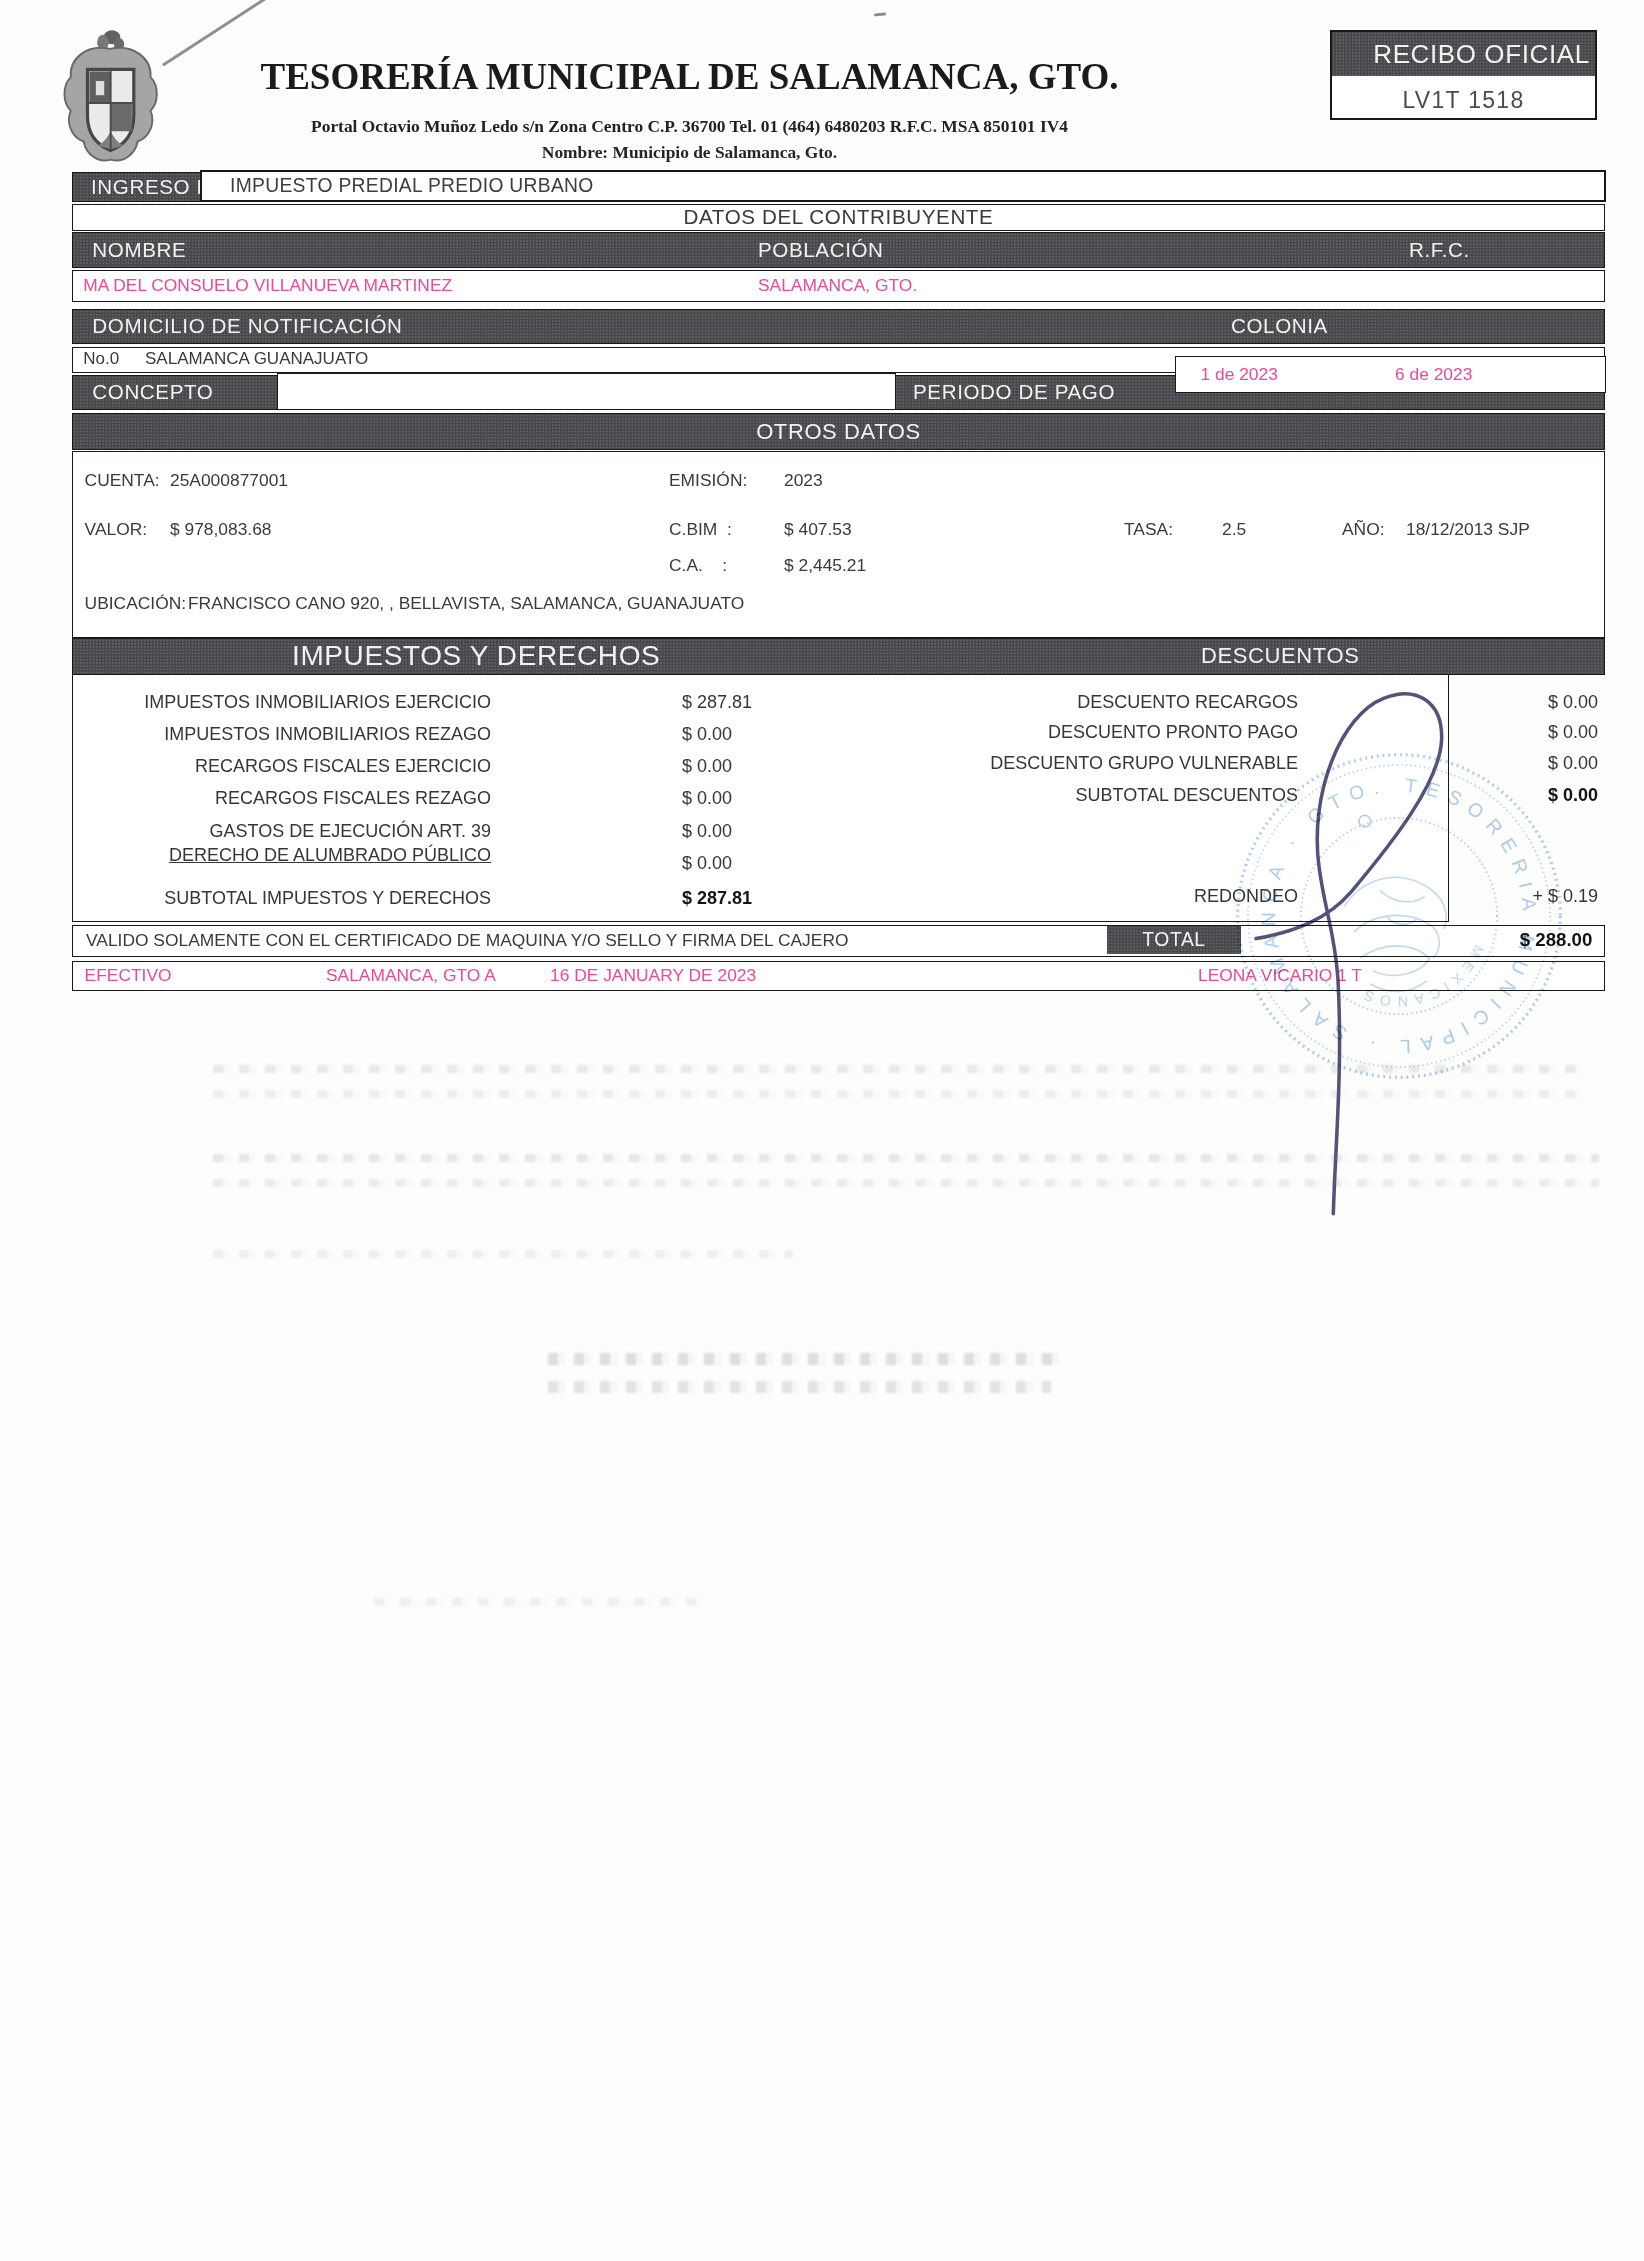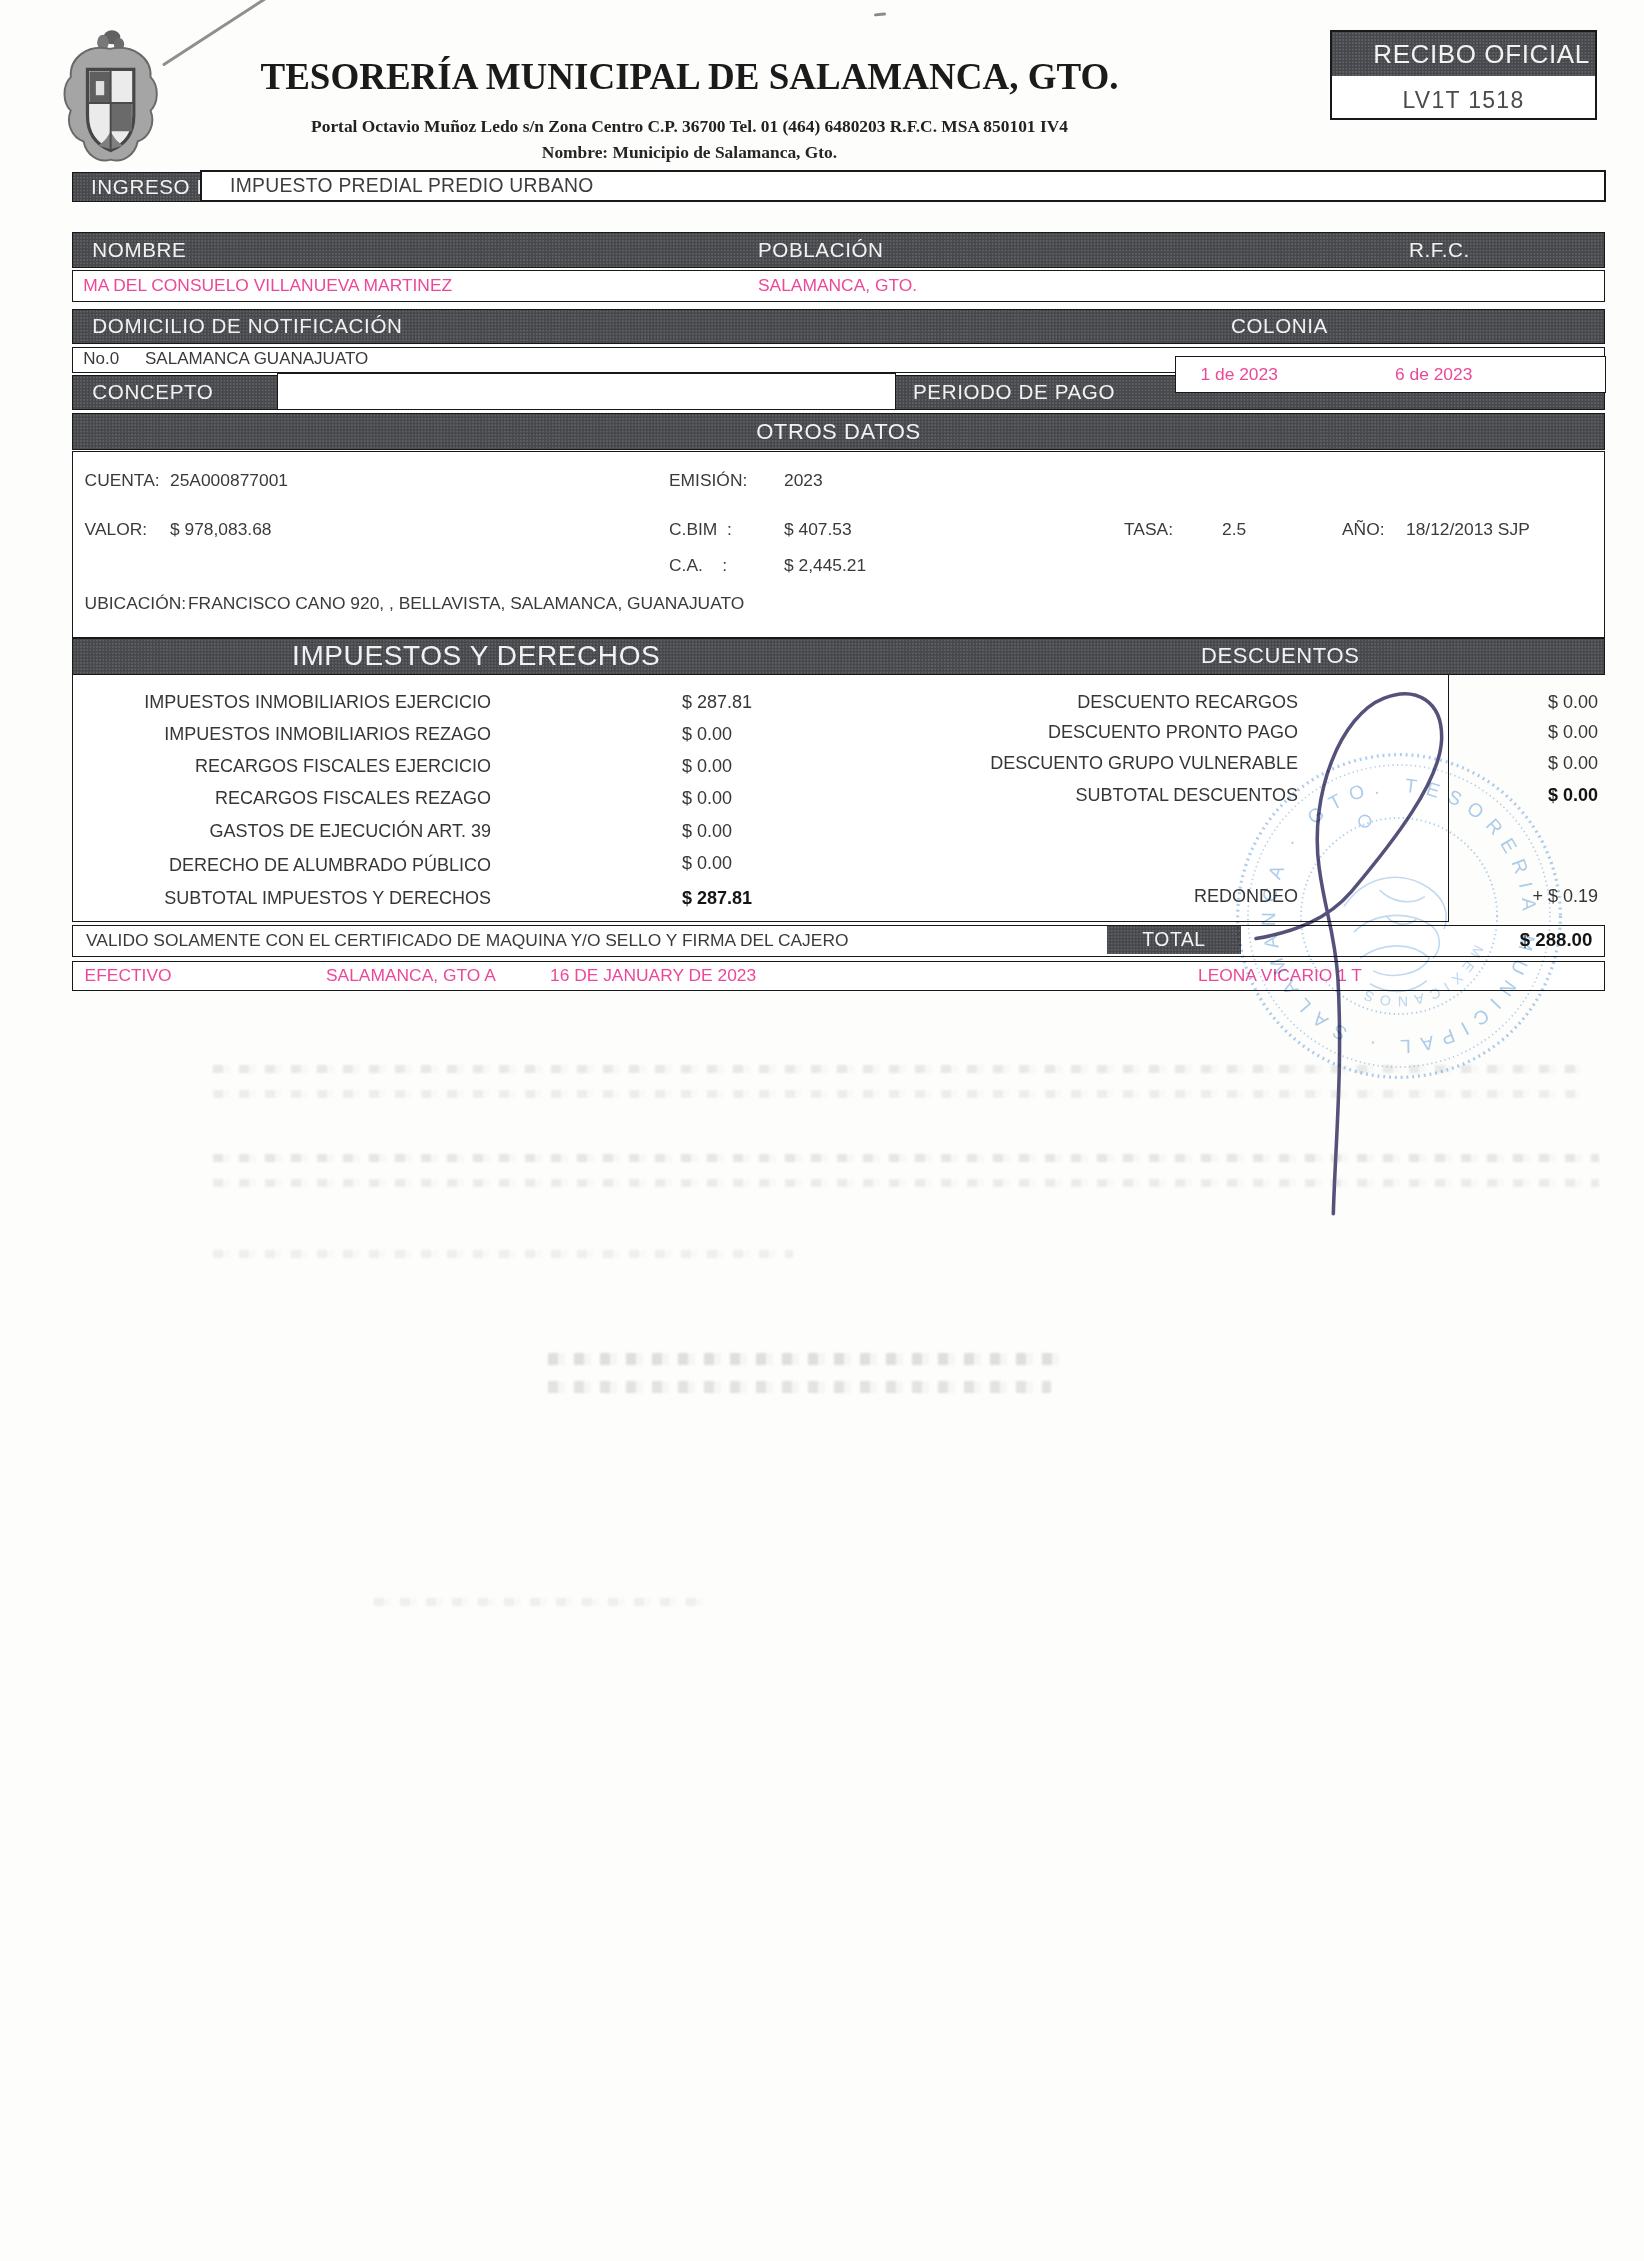--- a/index.html
+++ b/index.html
@@ -83,20 +83,23 @@
     <div class="recibo-num">LV1T 1518</div>
   </div>
 
   <div class="band" style="top:172px;height:30px;">
     <span style="left:18px;line-height:27px;">INGRESO POR</span>
   </div>
   <div class="wbox" style="left:200px;top:170px;width:1406px;height:32px;border-width:2.6px;">
     <span style="left:28px;line-height:27px;font-size:19.3px;color:#3d3d3d;letter-spacing:0.3px;">IMPUESTO PREDIAL PREDIO URBANO</span>
   </div>
 
+  <div class="wbox" style="left:72px;top:204px;width:1533px;height:27px;text-align:center;">
+    <span style="position:static;font-size:20.6px;line-height:23px;color:#3a3a3a;letter-spacing:0.6px;">DATOS DEL CONTRIBUYENTE</span>
+  </div>
 
   <div class="band" style="top:232px;height:36px;">
     <span style="left:19.3px;line-height:34px;">NOMBRE</span>
     <span style="left:685px;line-height:34px;">POBLACIÓN</span>
     <span style="left:1336px;line-height:34px;">R.F.C.</span>
   </div>
   <div class="wbox" style="left:72px;top:270px;width:1533px;height:32px;">
     <span class="val" style="left:10.3px;line-height:28px;">MA DEL CONSUELO VILLANUEVA MARTINEZ</span>
     <span class="val" style="left:685px;line-height:28px;">SALAMANCA, GTO.</span>
     <span class="val" style="left:1336px;line-height:28px;"></span>
@@ -160,21 +163,21 @@
     <span class="t-label-l" style="top:17px;">IMPUESTOS INMOBILIARIOS EJERCICIO</span>
     <span class="t-val-l" style="top:17px;">$ 287.81</span>
     <span class="t-label-l" style="top:49px;">IMPUESTOS INMOBILIARIOS REZAGO</span>
     <span class="t-val-l" style="top:49px;">$ 0.00</span>
     <span class="t-label-l" style="top:81px;">RECARGOS FISCALES EJERCICIO</span>
     <span class="t-val-l" style="top:81px;">$ 0.00</span>
     <span class="t-label-l" style="top:113px;">RECARGOS FISCALES REZAGO</span>
     <span class="t-val-l" style="top:113px;">$ 0.00</span>
     <span class="t-label-l" style="top:146px;">GASTOS DE EJECUCIÓN ART. 39</span>
     <span class="t-val-l" style="top:146px;">$ 0.00</span>
-    <span class="t-label-l" style="top:180px;">DERECHO DE ALUMBRADO PÚBLICO</span>
+    <span class="t-label-l" style="top:170px;text-decoration:underline;">DERECHO DE ALUMBRADO PÚBLICO</span>
     <span class="t-val-l" style="top:178px;">$ 0.00</span>
     <span class="t-label-l" style="top:213px;">SUBTOTAL IMPUESTOS Y DERECHOS</span>
     <span class="t-val-l bold" style="top:213px;">$ 287.81</span>
 
     <span class="t-label-r" style="top:17px;">DESCUENTO RECARGOS</span>
     <span class="t-val-r" style="top:17px;">$ 0.00</span>
     <span class="t-label-r" style="top:47px;">DESCUENTO PRONTO PAGO</span>
     <span class="t-val-r" style="top:47px;">$ 0.00</span>
     <span class="t-label-r" style="top:78px;">DESCUENTO GRUPO VULNERABLE</span>
     <span class="t-val-r" style="top:78px;">$ 0.00</span>

